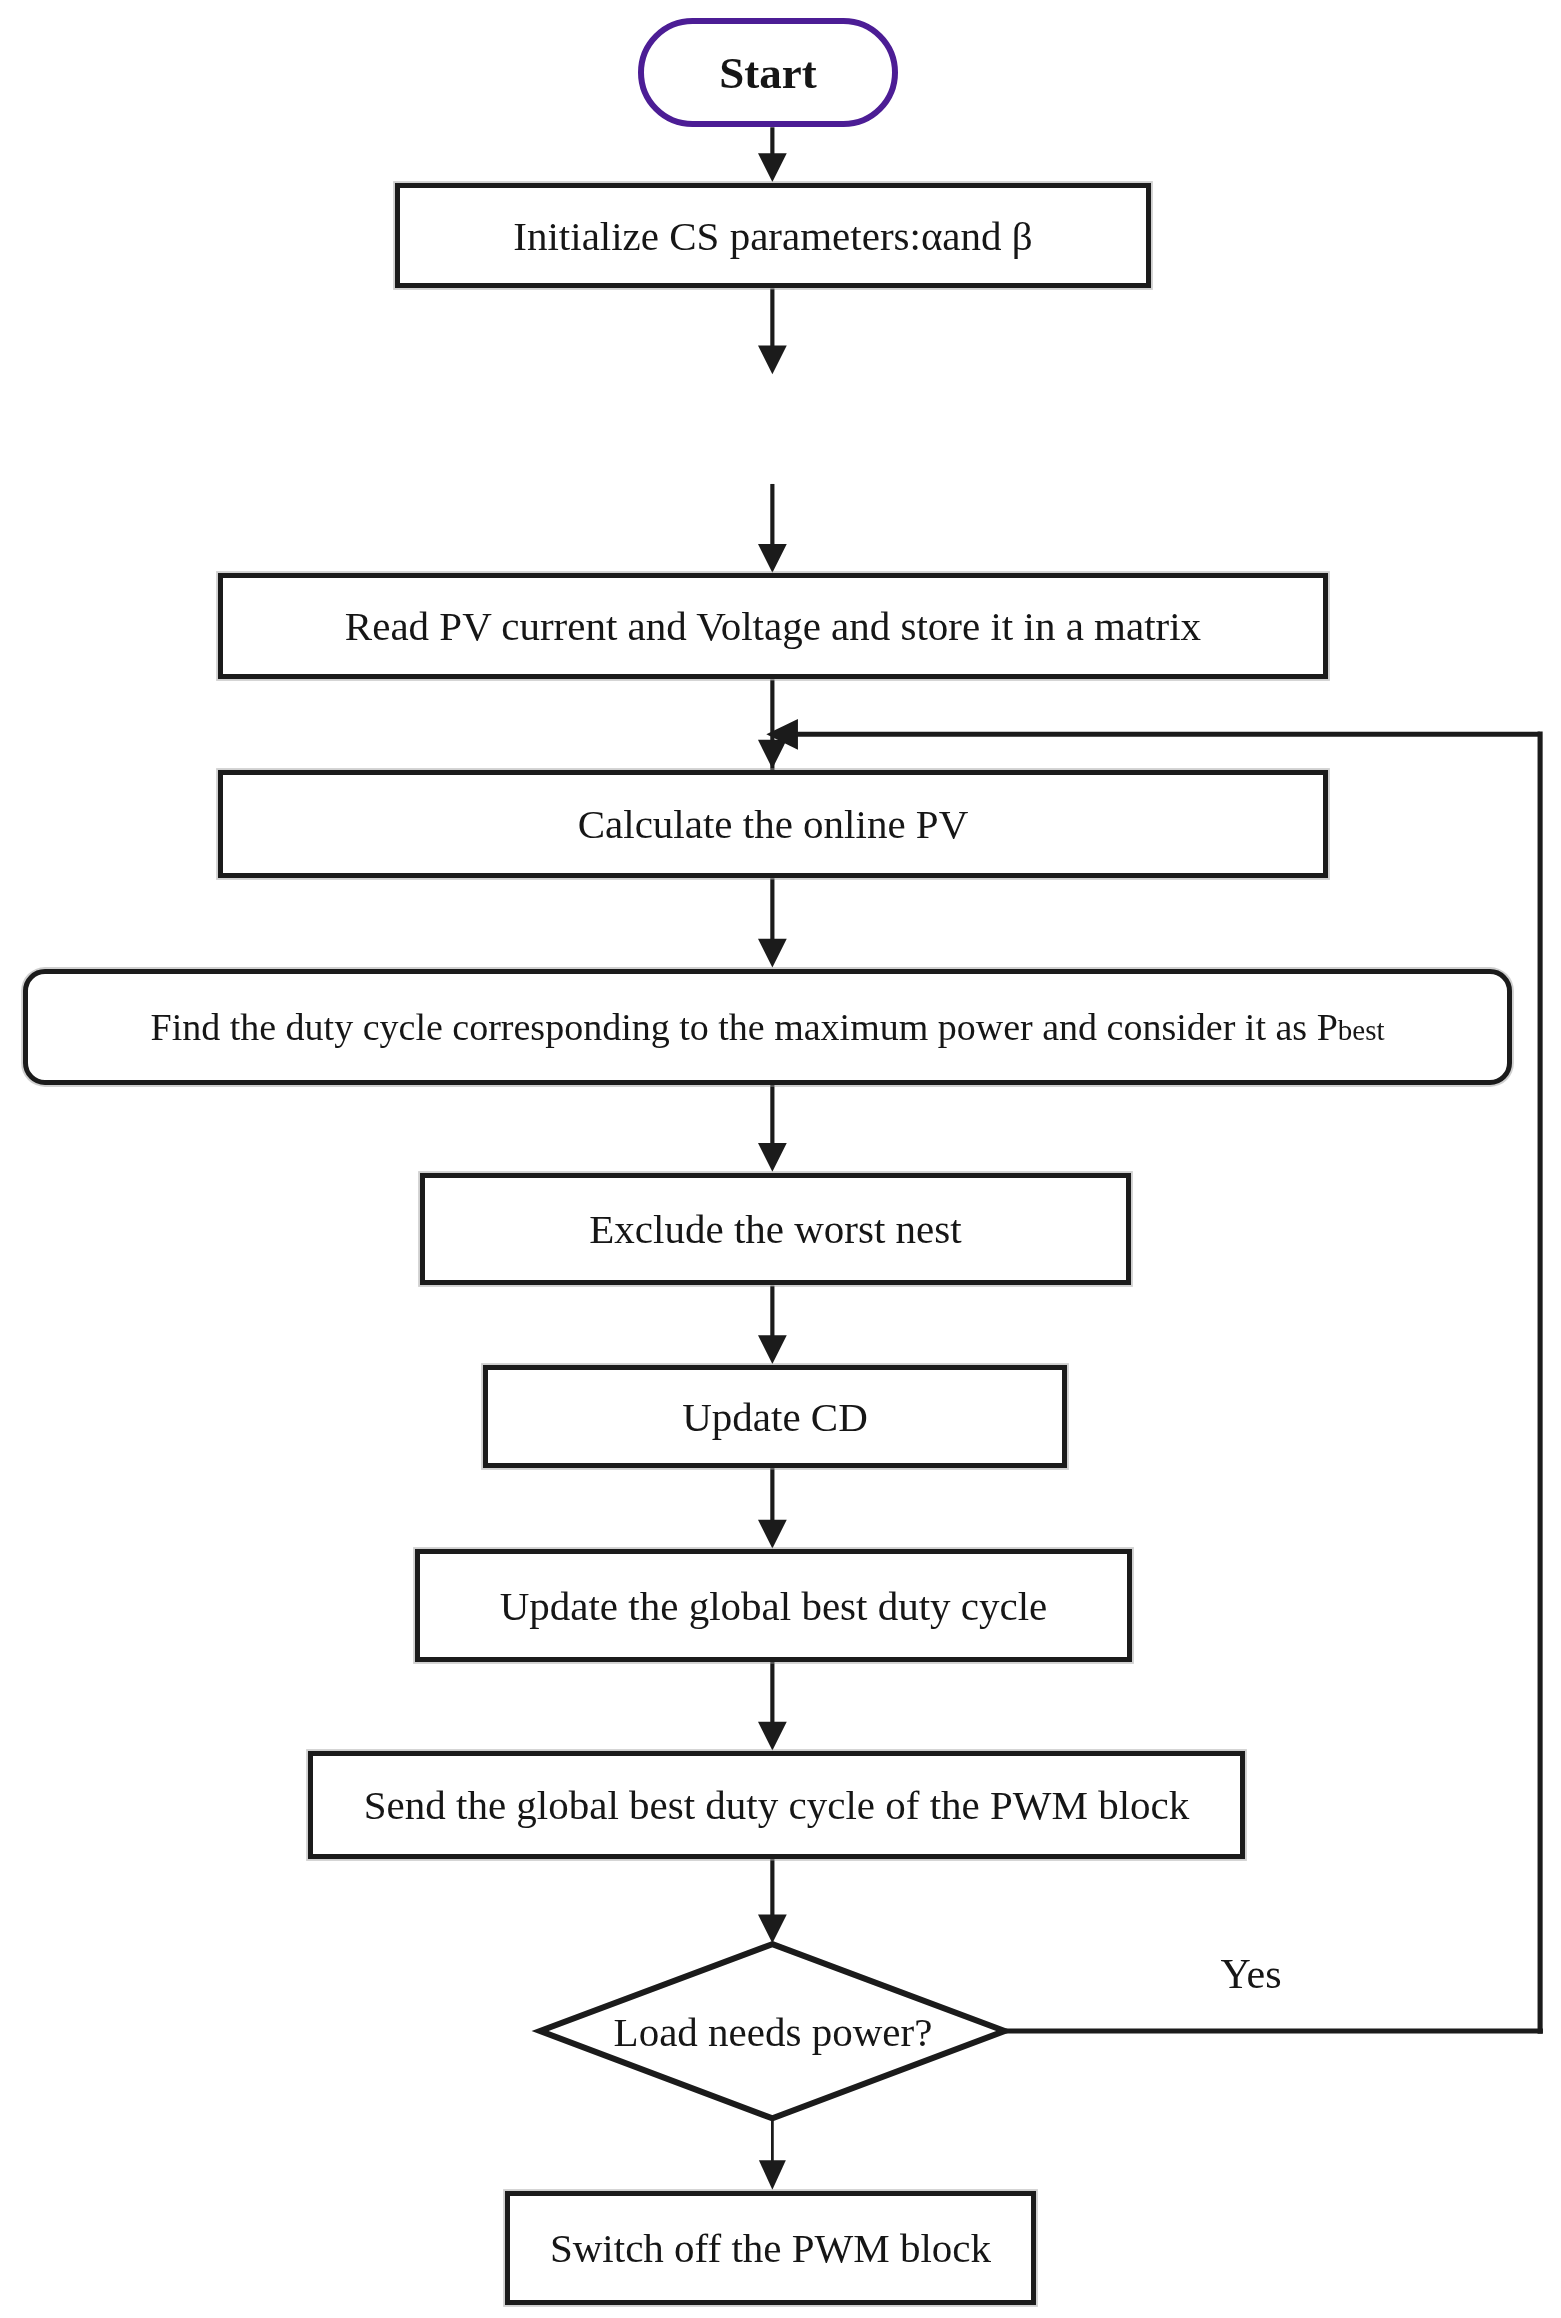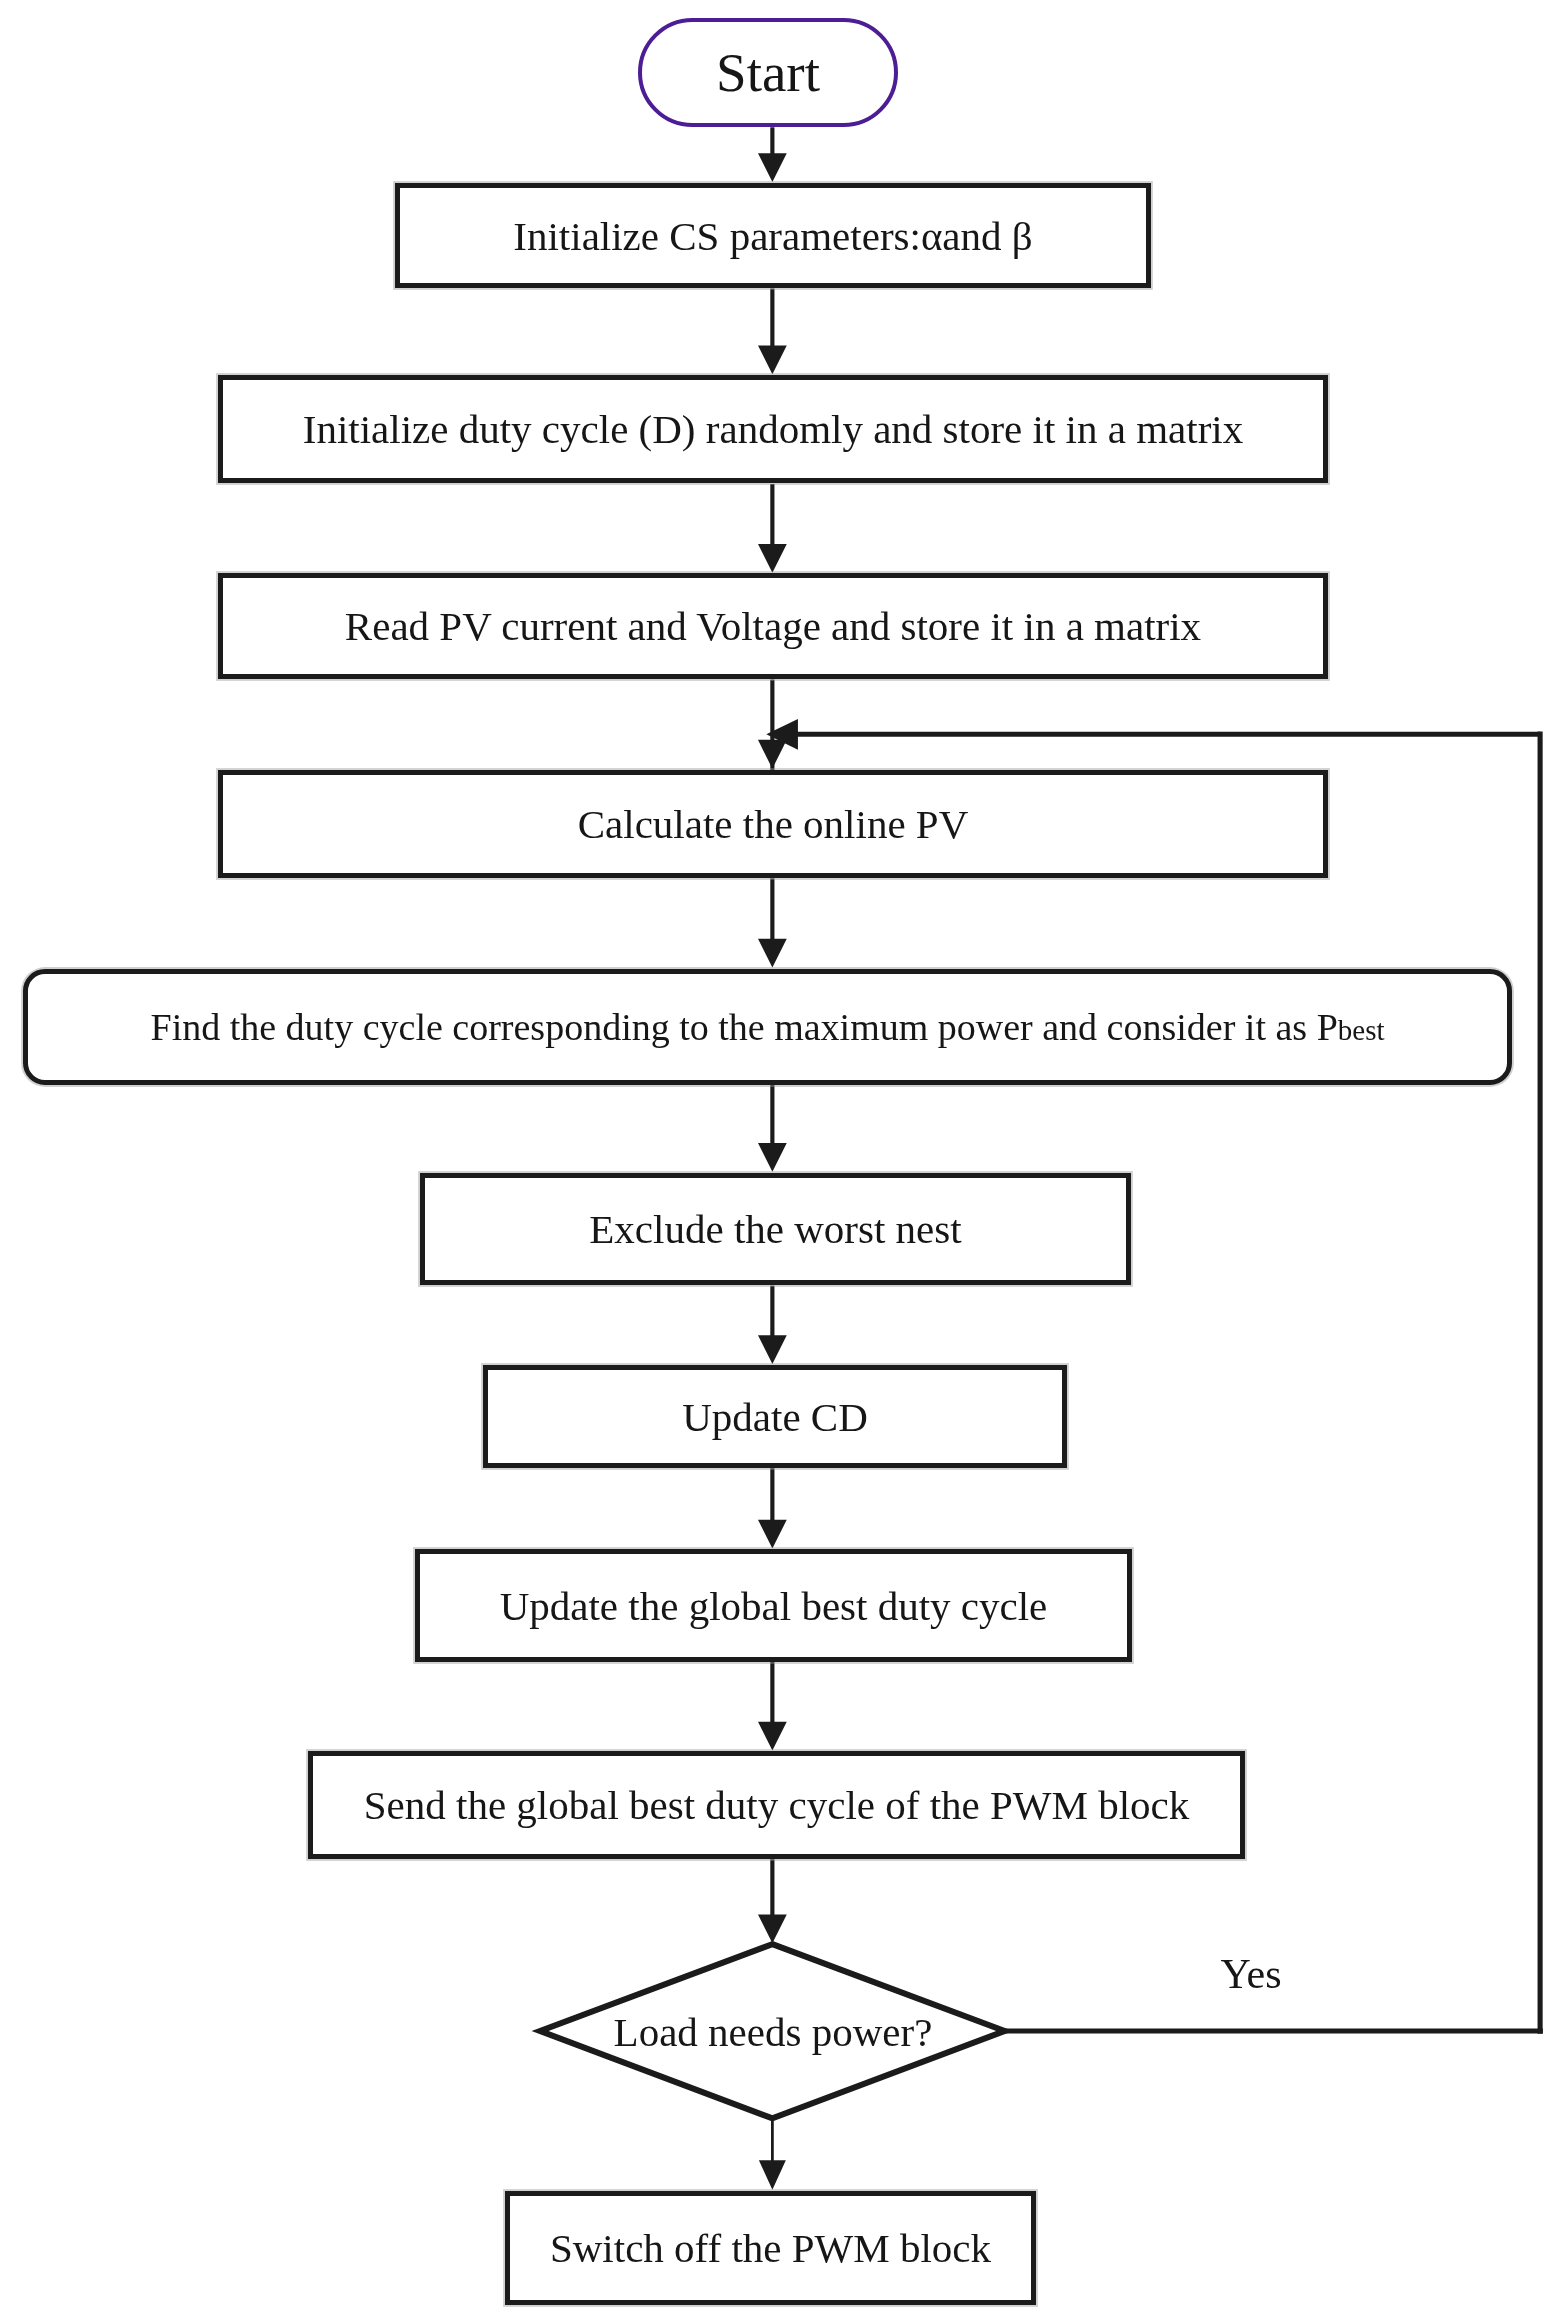--- a/index.html
+++ b/index.html
@@ -17,24 +17,25 @@
     box-sizing:border-box;
     display:flex;align-items:center;justify-content:center;
     background:#ffffff;
     border:5.6px solid #1b1b1b;
     box-shadow:0 0 0 1.9px rgba(150,150,150,0.45);
     white-space:nowrap;
     font-size:41px;
     text-align:center;
   }
   .terminator{
-    border:4px solid #4c1d95;
+    border:6px solid #4c1d95;
     border-radius:56px;
-    font-size:55px;
+    font-size:45px;
     box-shadow:none;
+    font-weight:bold;
   }
   .free-label{
     position:absolute;
     display:flex;align-items:center;justify-content:center;
     white-space:nowrap;
     font-size:42px;
   }
   .diamond-label{
     position:absolute;
     display:flex;align-items:center;justify-content:center;
@@ -98,23 +99,20 @@
   </svg>
 
   <div class="node terminator" style="left:638px;top:18px;width:260px;height:109px;">
     <span class="lbl">Start</span>
   </div>
 
   <div class="node" style="left:395px;top:183px;width:756px;height:105px;">
     <span class="lbl">Initialize CS parameters:αand β</span>
   </div>
 
-  <div class="node" style="left:218px;top:375px;width:1110px;height:108px;">
-    <span class="lbl">Initialize duty cycle (D) randomly and store it in a matrix</span>
-  </div>
 
   <div class="node" style="left:218px;top:573px;width:1110px;height:106px;">
     <span class="lbl">Read PV current and Voltage and store it in a matrix</span>
   </div>
 
   <div class="node" style="left:218px;top:770px;width:1110px;height:108px;">
     <span class="lbl">Calculate the online PV</span>
   </div>
 
   <div class="node wide" style="left:23px;top:969px;width:1489px;height:116px;">

